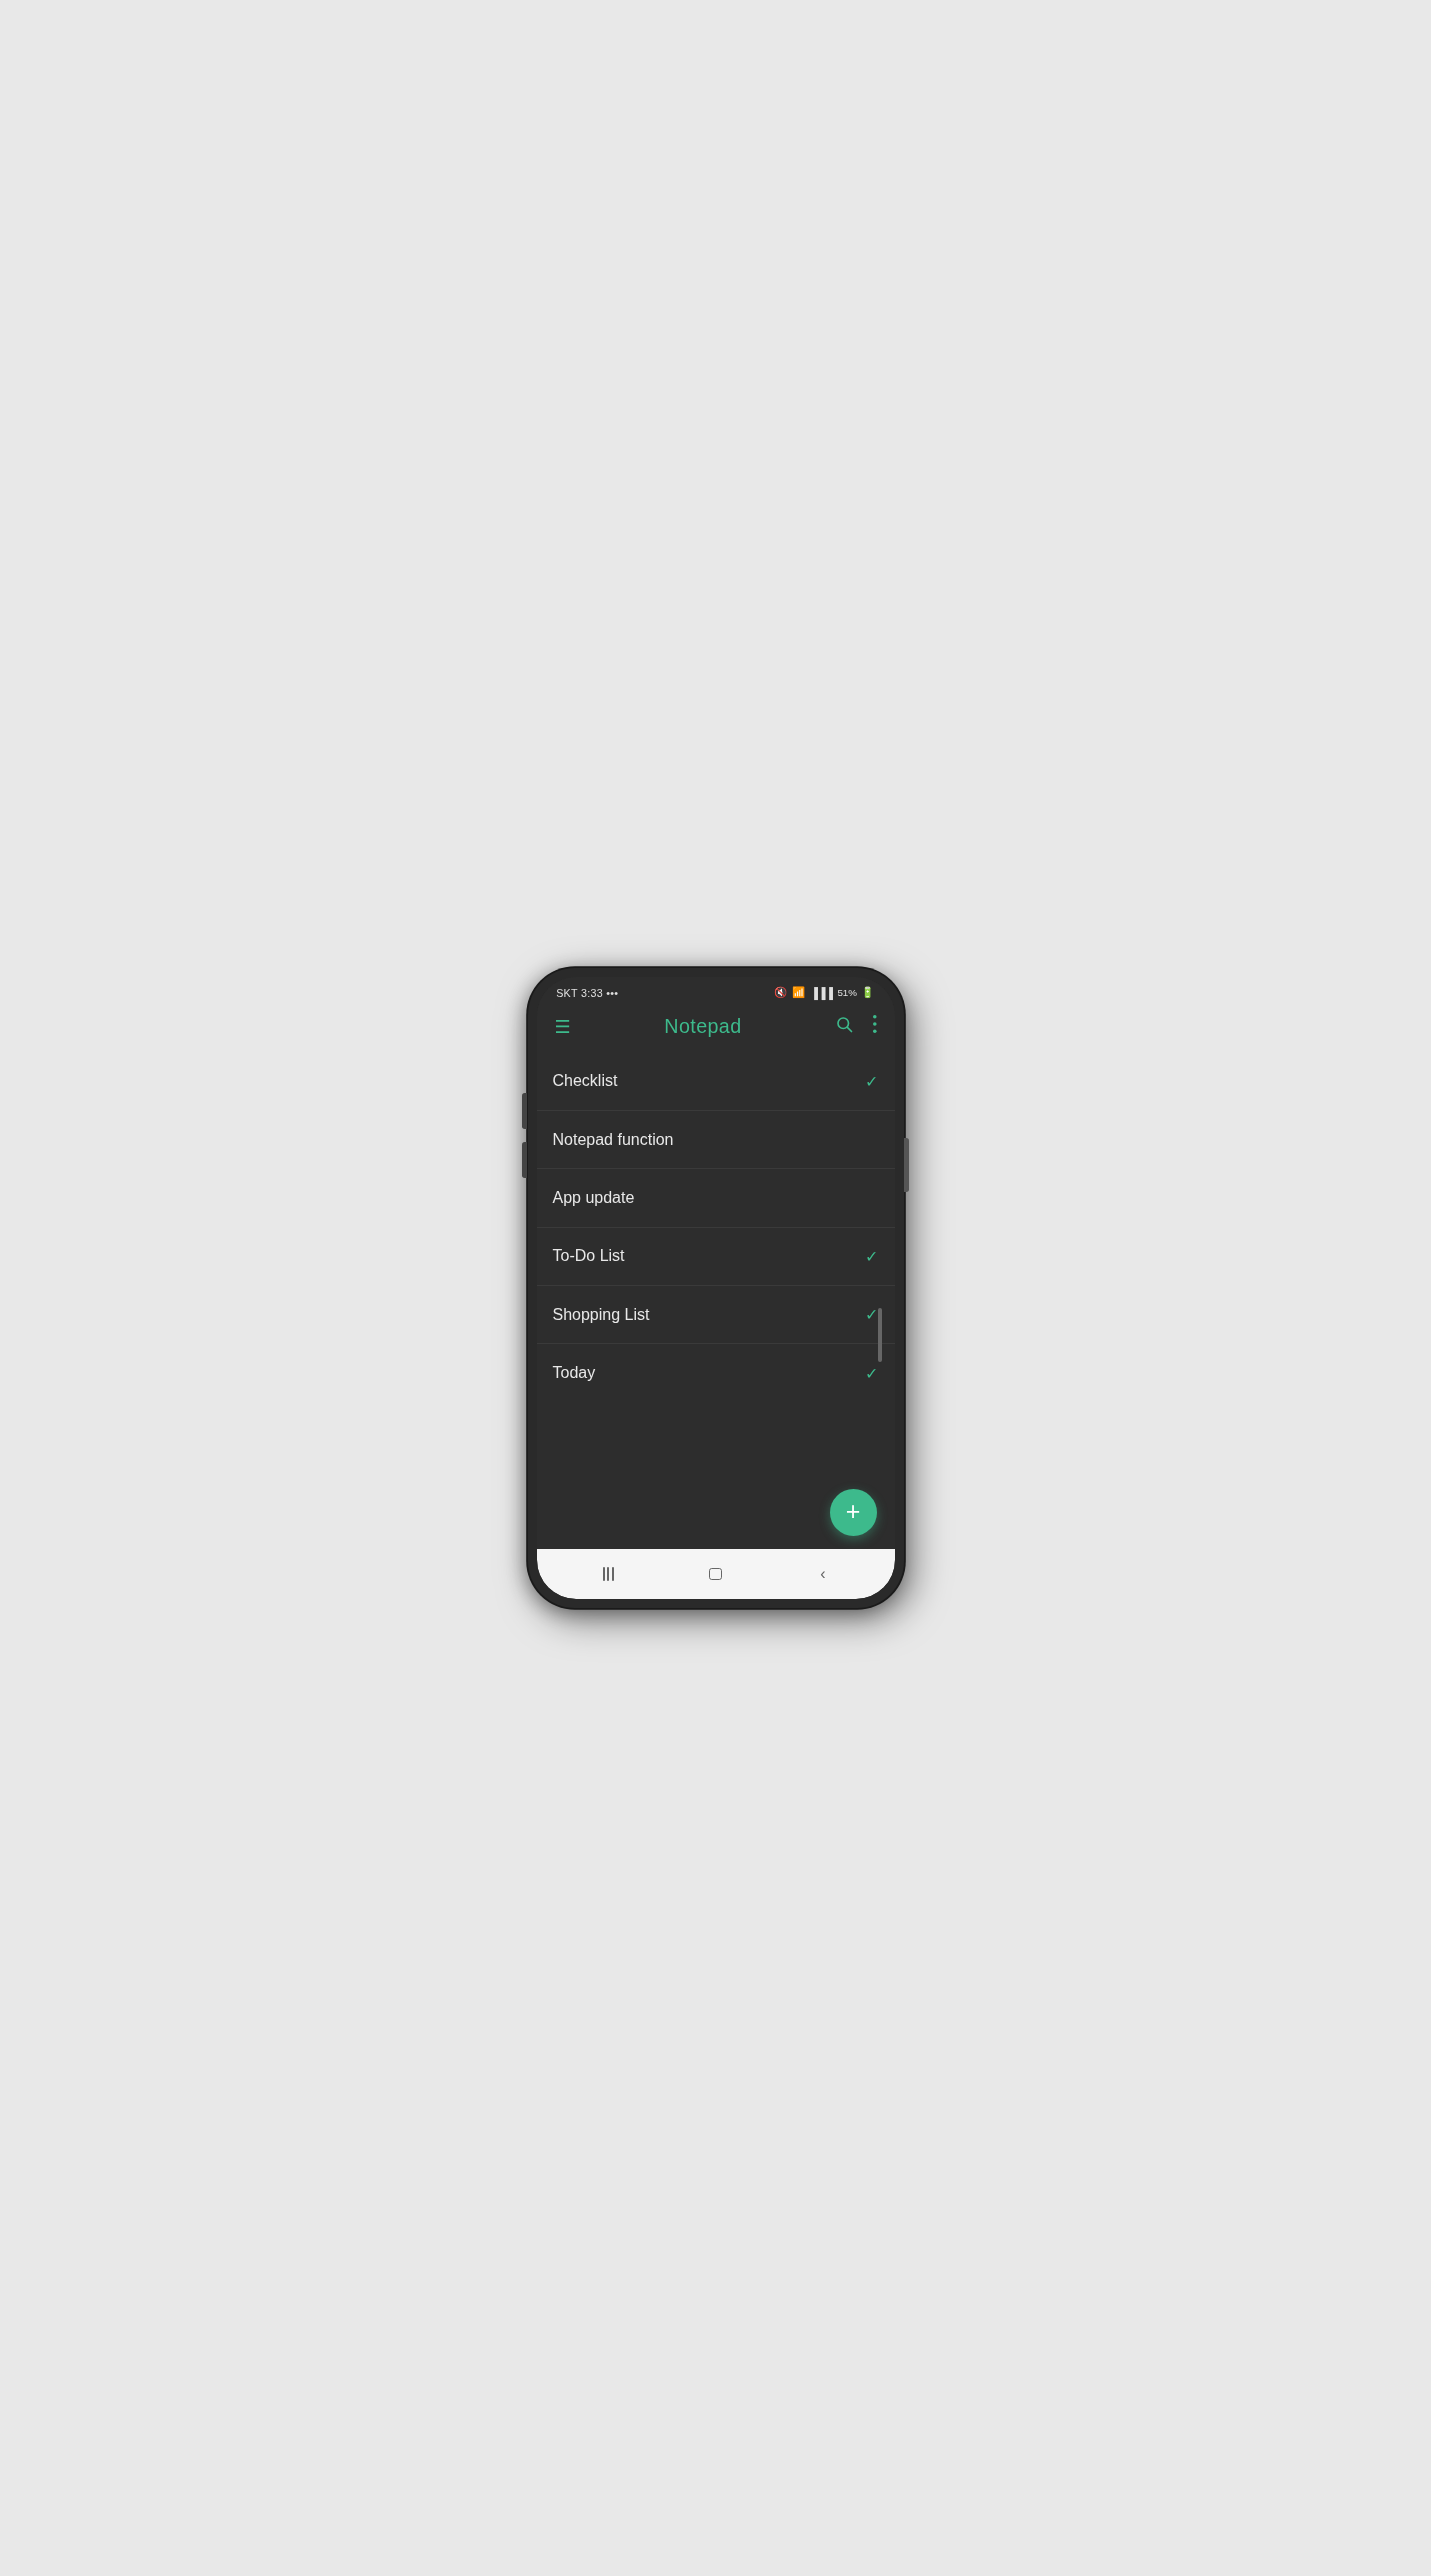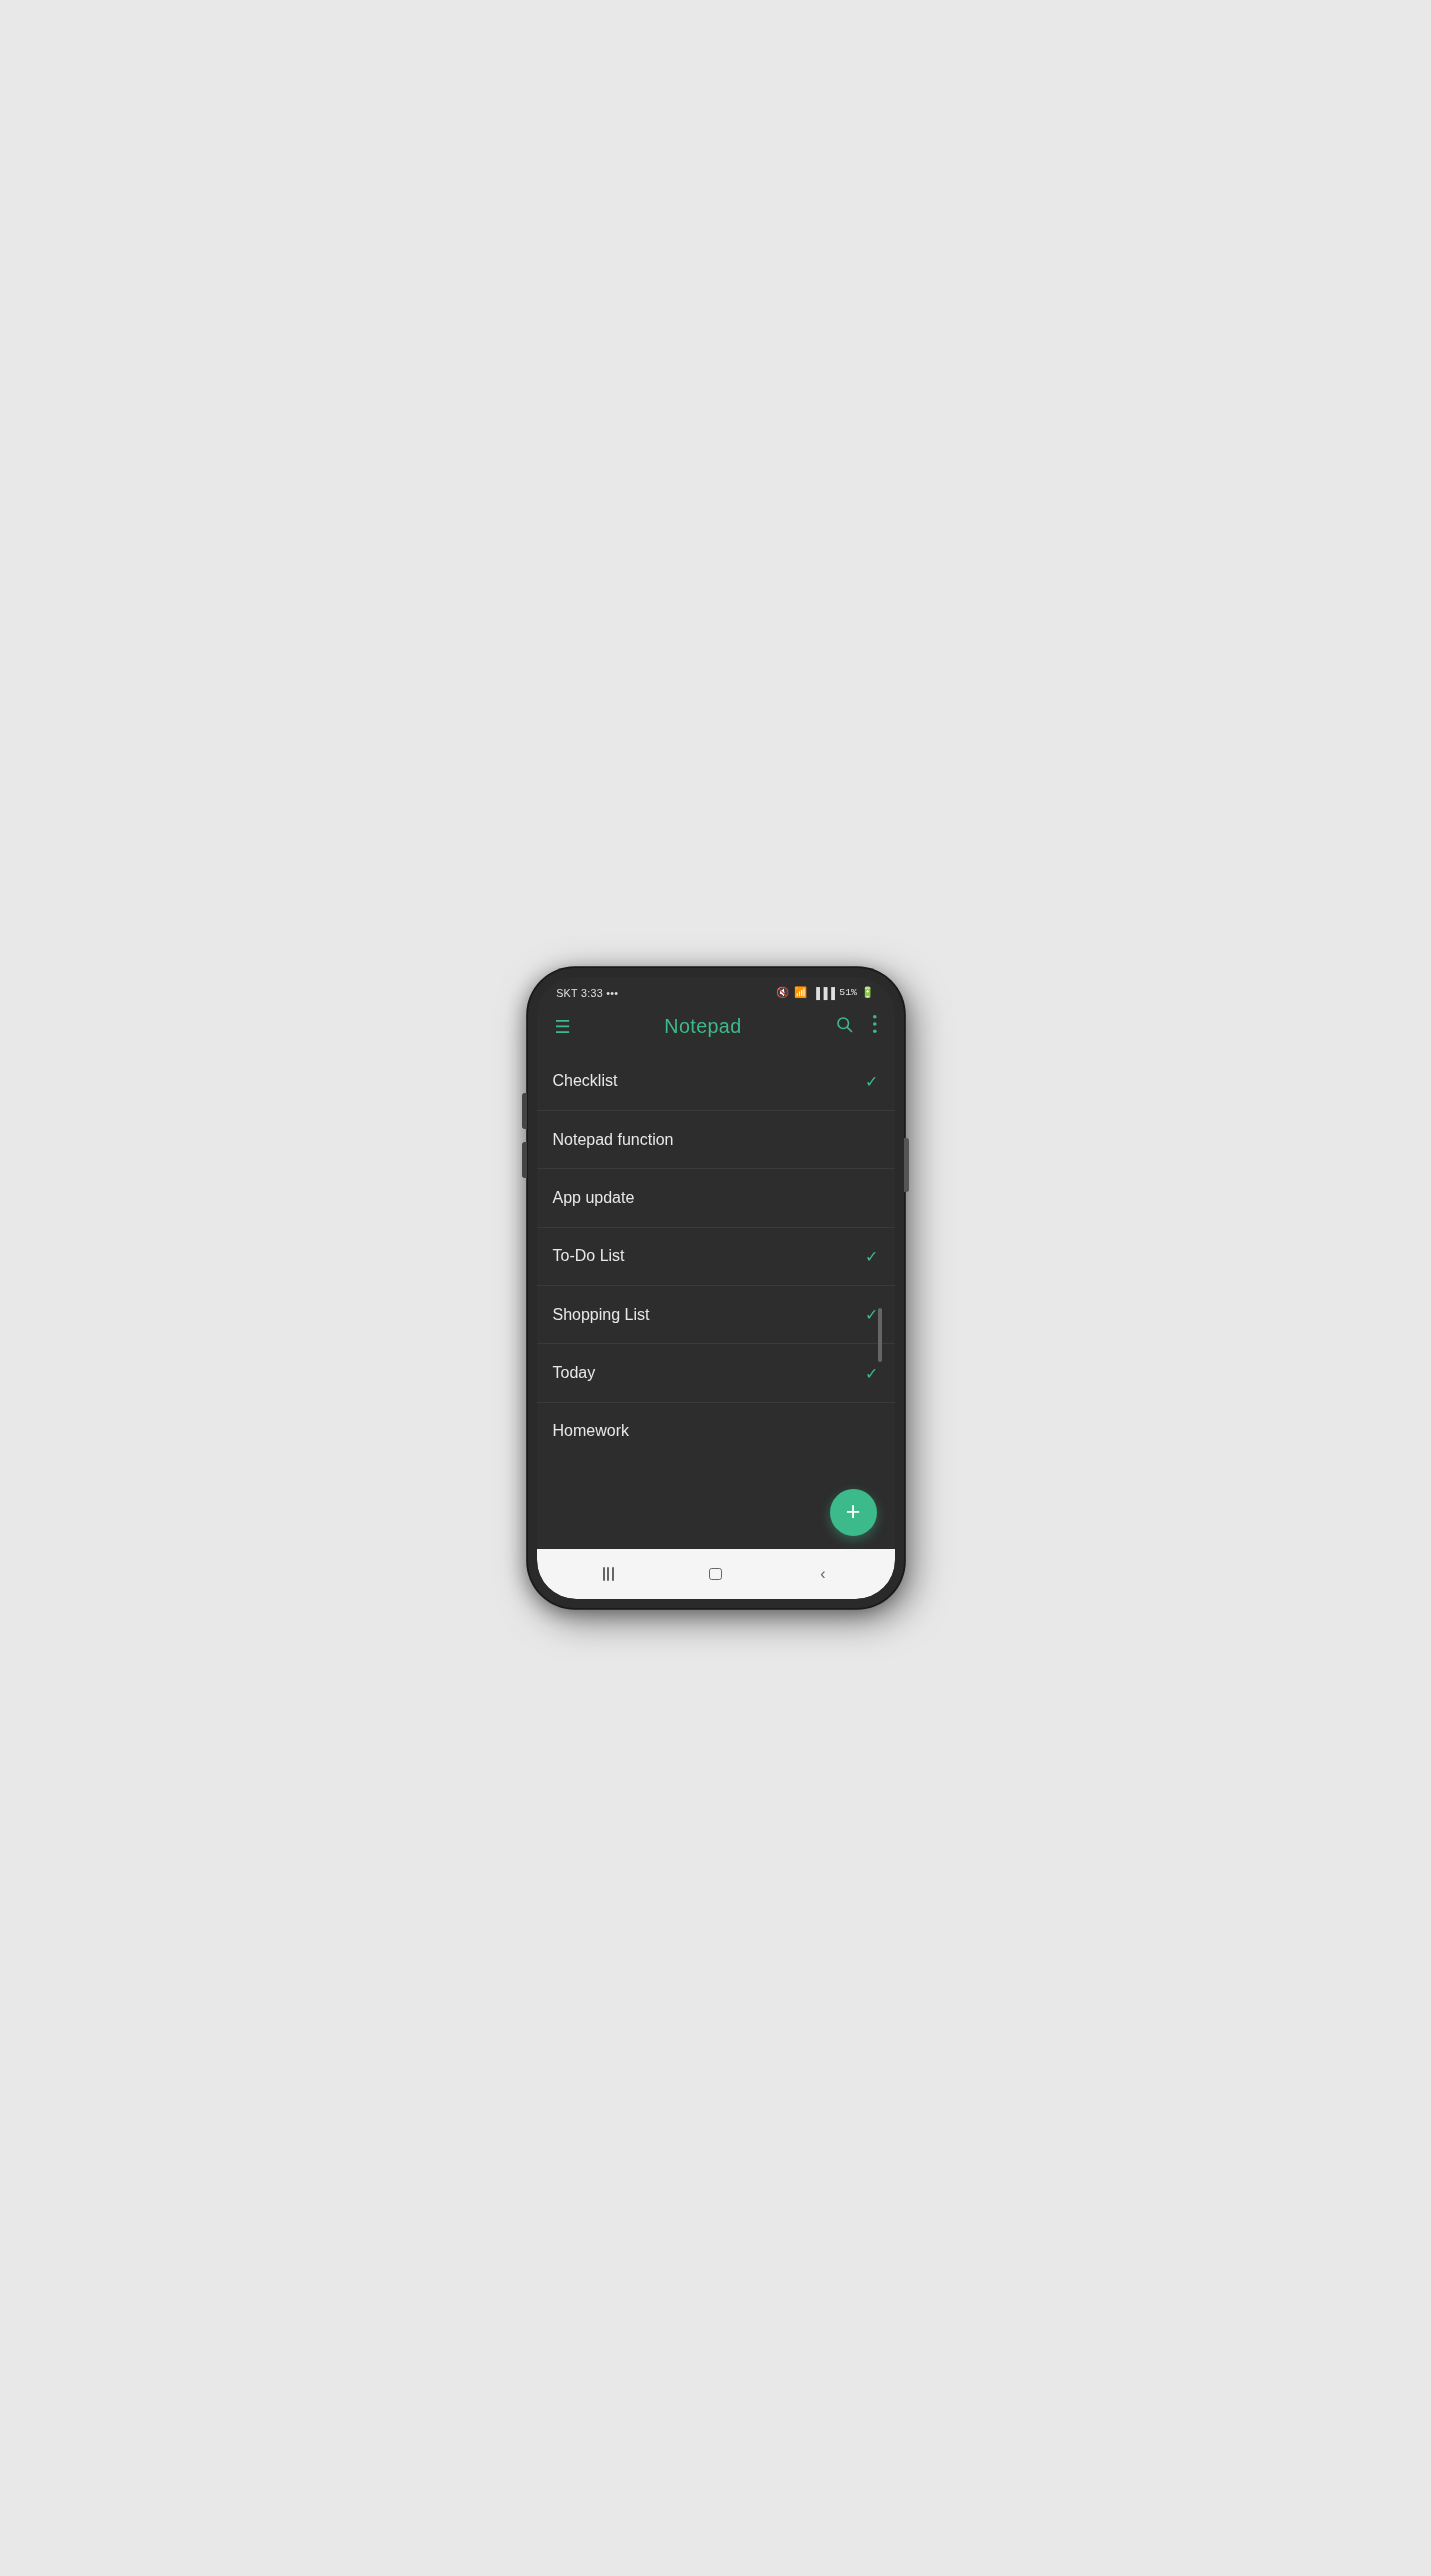--- a/index.html
+++ b/index.html
@@ -112,21 +112,20 @@
     }
 
     .status-icon {
       color: #e0e0e0;
       font-size: 10.7px;
     }
 
     .status-battery {
       font-size: 9.8px;
       color: #e0e0e0;
-      font-family: Liberation Mono, monospace;
     }
 
     
     .app-bar {
       display: flex;
       align-items: center;
       justify-content: space-between;
       padding: 7.2px 14.3px 10.7px 14.3px;
       background: #2d2d2d;
       flex-shrink: 0;
@@ -332,23 +331,20 @@
           <span class="note-check">✓</span>
         </div>
         <div class="note-item">
           <span class="note-title">Shopping List</span>
           <span class="note-check">✓</span>
         </div>
         <div class="note-item">
           <span class="note-title">Today</span>
           <span class="note-check">✓</span>
         </div>
-        <div class="note-item">
-          <span class="note-title">Homework</span>
-        </div>
       </div>
 
     <div class="scrollbar-track">
       <div class="scrollbar-thumb"></div>
     </div>
 
     <div class="fab">
       <span class="fab-icon">+</span>
     </div>
 

